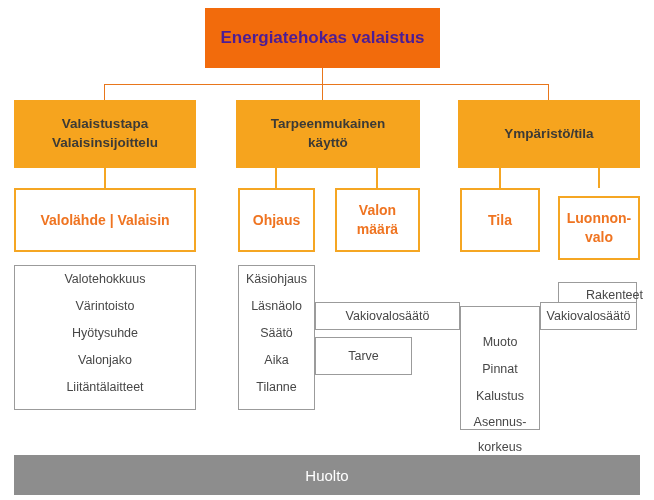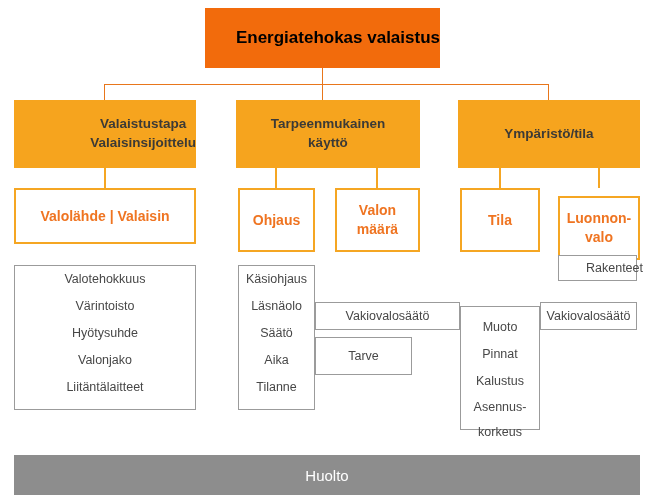--- a/index.html
+++ b/index.html
@@ -5,21 +5,21 @@
   html,body{margin:0;padding:0;background:#ffffff;}
   #canvas{
     position:relative;width:654px;height:500px;background:#ffffff;
     font-family:"Liberation Sans","DejaVu Sans",sans-serif;overflow:hidden;
   }
   .abs{position:absolute;box-sizing:border-box;}
   .center{display:flex;align-items:center;justify-content:center;text-align:center;}
   .preline{white-space:pre-line;}
 
   
-  .root-box{background:#F26B0C;color:#000000;font-weight:bold;font-size:17px;justify-content:flex-end;}
+  .root-box{background:#F26B0C;color:#4c1d95;font-weight:bold;font-size:17px;}
 
   
   .oline{background:#E8761B;}
   .aline{background:#F5A623;}
 
   
   .branch-box{background:#F6A41E;color:#3C3A36;font-weight:bold;font-size:13.5px;line-height:1.4;}
 
   
   .leaf-amber{background:#ffffff;border:2px solid #F5A623;color:#EF7421;font-weight:bold;font-size:14px;line-height:1.35;}
@@ -39,39 +39,39 @@
   <div class="abs center root-box" style="left:205px;top:8px;width:235px;height:60px;">
     <span>Energiatehokas valaistus</span>
   </div>
 
   <div class="abs oline" style="left:322px;top:68px;width:1px;height:16px;"></div>
   <div class="abs oline" style="left:104px;top:84px;width:445px;height:1px;"></div>
   <div class="abs oline" style="left:104px;top:84px;width:1px;height:16px;"></div>
   <div class="abs oline" style="left:322px;top:84px;width:1px;height:16px;"></div>
   <div class="abs oline" style="left:548px;top:84px;width:1px;height:16px;"></div>
 
-  <div class="abs center branch-box preline" style="left:14px;top:100px;width:182px;height:68px;justify-content:flex-end;">
+  <div class="abs center branch-box preline" style="left:14px;top:100px;width:182px;height:68px;">
     <span class="preline">Valaistustapa
 Valaisinsijoittelu</span>
   </div>
   <div class="abs center branch-box preline" style="left:236px;top:100px;width:184px;height:68px;">
     <span class="preline">Tarpeenmukainen
 käyttö</span>
   </div>
   <div class="abs center branch-box" style="left:458px;top:100px;width:182px;height:68px;">
     <span>Ympäristö/tila</span>
   </div>
 
   <div class="abs aline" style="left:104px;top:168px;width:2px;height:20px;"></div>
   <div class="abs aline" style="left:275px;top:168px;width:2px;height:20px;"></div>
   <div class="abs aline" style="left:376px;top:168px;width:2px;height:20px;"></div>
   <div class="abs aline" style="left:499px;top:168px;width:2px;height:20px;"></div>
   <div class="abs aline" style="left:598px;top:168px;width:2px;height:20px;"></div>
 
-  <div class="abs center leaf-amber" style="left:14px;top:188px;width:182px;height:56px;">
+  <div class="abs center leaf-amber" style="left:14px;top:188px;width:182px;height:64px;">
     <span>Valolähde | Valaisin</span>
   </div>
   <div class="abs center leaf-amber" style="left:238px;top:188px;width:77px;height:64px;">
     <span>Ohjaus</span>
   </div>
   <div class="abs center leaf-amber preline" style="left:335px;top:188px;width:85px;height:64px;">
     <span class="preline">Valon
 määrä</span>
   </div>
   <div class="abs center leaf-amber" style="left:460px;top:188px;width:80px;height:64px;">
@@ -91,32 +91,32 @@
   </div>
 
   <div class="abs center gray-box list-box" style="left:238px;top:265px;width:77px;height:145px;">
     <div class="li">Käsiohjaus</div>
     <div class="li">Läsnäolo</div>
     <div class="li">Säätö</div>
     <div class="li">Aika</div>
     <div class="li">Tilanne</div>
   </div>
 
-  <div class="abs center gray-box" style="left:558px;top:255px;width:79px;height:26px;padding-left:34px;">
+  <div class="abs center gray-box" style="left:558px;top:282px;width:79px;height:26px;padding-left:34px;">
     <span>Rakenteet</span>
   </div>
 
   <div class="abs center gray-box" style="left:315px;top:302px;width:145px;height:28px;z-index:1;">
     <span>Vakiovalosäätö</span>
   </div>
   <div class="abs center gray-box" style="left:540px;top:302px;width:97px;height:28px;z-index:1;">
     <span>Vakiovalosäätö</span>
   </div>
 
-  <div class="abs center gray-box list-box" style="left:460px;top:306px;width:80px;height:124px;z-index:2;padding-top:7px;">
+  <div class="abs center gray-box list-box" style="left:460px;top:306px;width:80px;height:124px;z-index:2;padding-top:22px;">
     <div class="li">Muoto</div>
     <div class="li">Pinnat</div>
     <div class="li">Kalustus</div>
     <div class="li preline" style="line-height:25px;">Asennus-
 korkeus</div>
   </div>
 
   <div class="abs center gray-box" style="left:315px;top:337px;width:97px;height:38px;">
     <span>Tarve</span>
   </div>

